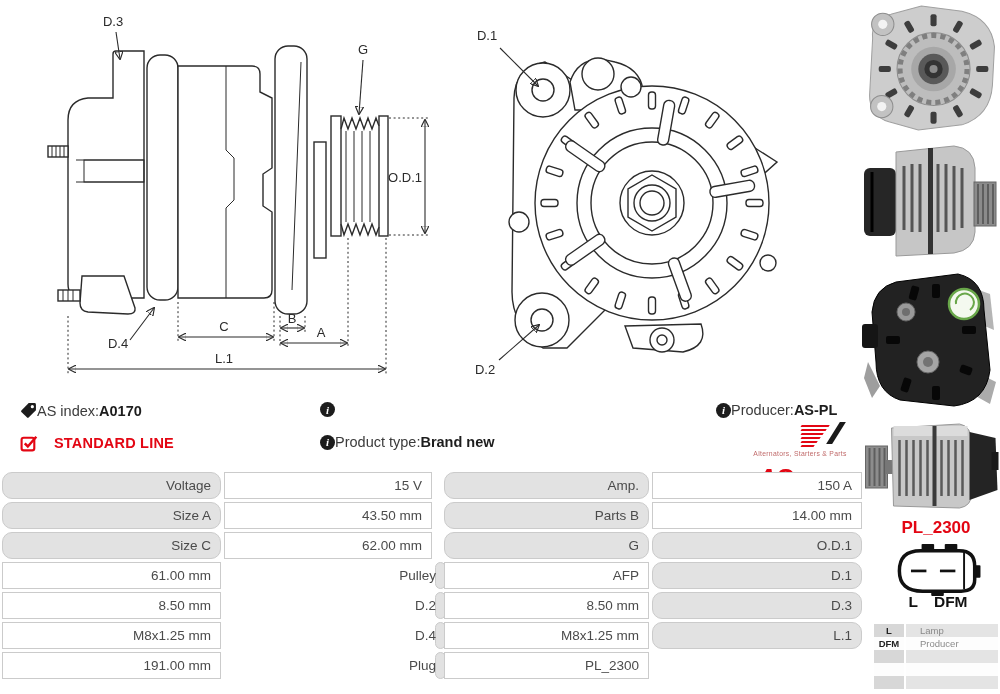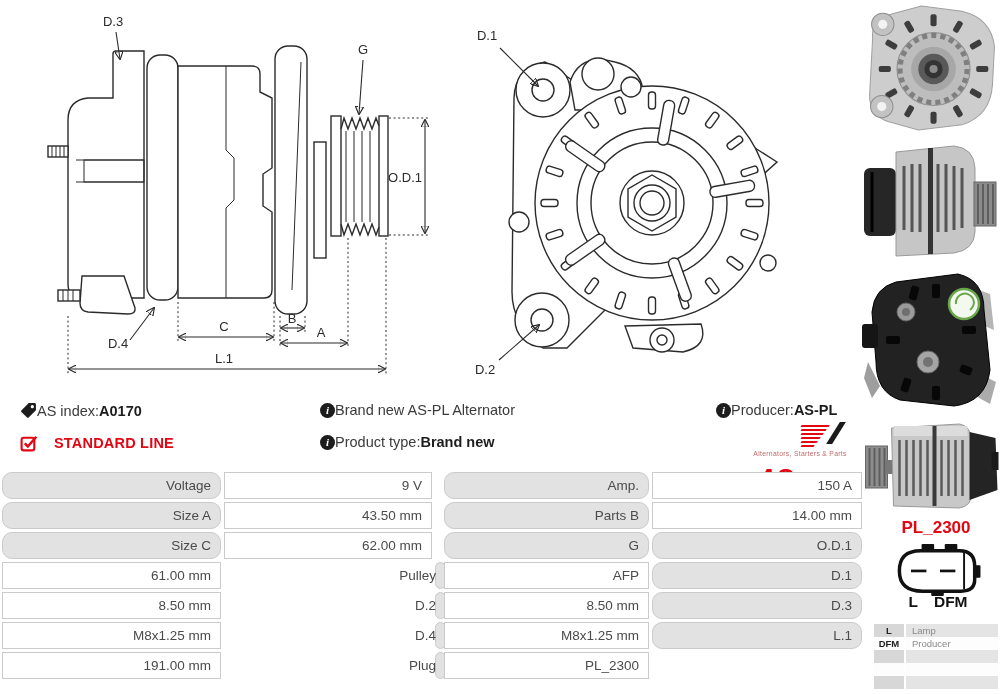--- a/index.html
+++ b/index.html
@@ -63,21 +63,21 @@
   .plug-name { position:absolute; left:874px; top:518px; width:124px; text-align:center;
           color:#e30613; font-weight:bold; font-size:17px; }
   #plug-svg { position:absolute; left:888px; top:541px; width:100px; height:56px; }
   .pin-row { position:absolute; left:888px; top:593px; width:100px; display:flex;
           justify-content:center; gap:16px; font-weight:bold; font-size:15.5px; color:#111; }
   .legend { position:absolute; left:874px; top:624px;
           display:grid; grid-template-columns:30px 92px; gap:0 2px; grid-auto-rows:13px;
           font-size:9.5px; }
   .legend .pin  { display:flex; align-items:center; justify-content:center;
           font-weight:bold; color:#222; }
-  .legend .desc { display:flex; align-items:center; padding-left:6px; color:#8a8a8a; }
+  .legend .desc { display:flex; align-items:center; padding-left:14px; color:#8a8a8a; }
   .legend .g1 { background:#d7d7d7; } .legend .g2 { background:#e4e4e4; }
   .legend .w  { background:#fdfdfd; }
 </style>
 </head>
 <body>
 
 <svg id="side-view" class="abs draw" viewBox="0 0 430 394">
   <defs>
     <marker id="arrS" viewBox="0 0 10 10" refX="9" refY="5" markerWidth="7.5" markerHeight="7.5" orient="auto-start-reverse">
       <path d="M0 0 L10 5 L0 10 z" fill="#2b2b2b" stroke="none"></path>
@@ -339,21 +339,20 @@
 <div class="info-item" style="left:20px;top:434px">
   <svg width="18" height="18" viewBox="0 0 17 17">
     <rect x="1.5" y="3.5" width="12" height="12" rx="2" fill="none" stroke="#e30613" stroke-width="2"></rect>
     <path d="M4.5 8.8 L7.4 11.8 L15.4 2.6" fill="none" stroke="#e30613" stroke-width="2.4"></path>
   </svg>
   <span class="badge-red">STANDARD LINE</span>
 </div>
 
 <div class="info-item" style="left:320px;top:402px">
   <span class="iico">i</span>
-  <span>Brand new AS-PL Alternator</span>
 </div>
 
 <div class="info-item" style="left:320px;top:434px">
   <span class="iico">i</span>
   <span>Product type:</span>
   <b>Brand new</b>
 </div>
 
 <div class="info-item" style="left:716px;top:402px">
   <span class="iico">i</span>
@@ -372,21 +371,21 @@
         <i style="width:16px"></i>
         <i style="width:13px"></i>
     </span>
     <span class="slash"></span>
   </div>
   <div class="tagline">Alternators, Starters &amp; Parts</div>
 </div>
 
 <div class="spec-table">
   <div class="cell lab">Voltage</div>
-  <div class="cell val">9 V</div>
+  <div class="cell val">15 V</div>
   <div class="spacer"></div>
   <div class="cell lab">Amp.</div>
   <div class="cell val">150 A</div>
 
   <div class="cell lab">Size A</div>
   <div class="cell val">43.50 mm</div>
   <div class="spacer"></div>
   <div class="cell lab">Parts B</div>
   <div class="cell val">14.00 mm</div>
 

